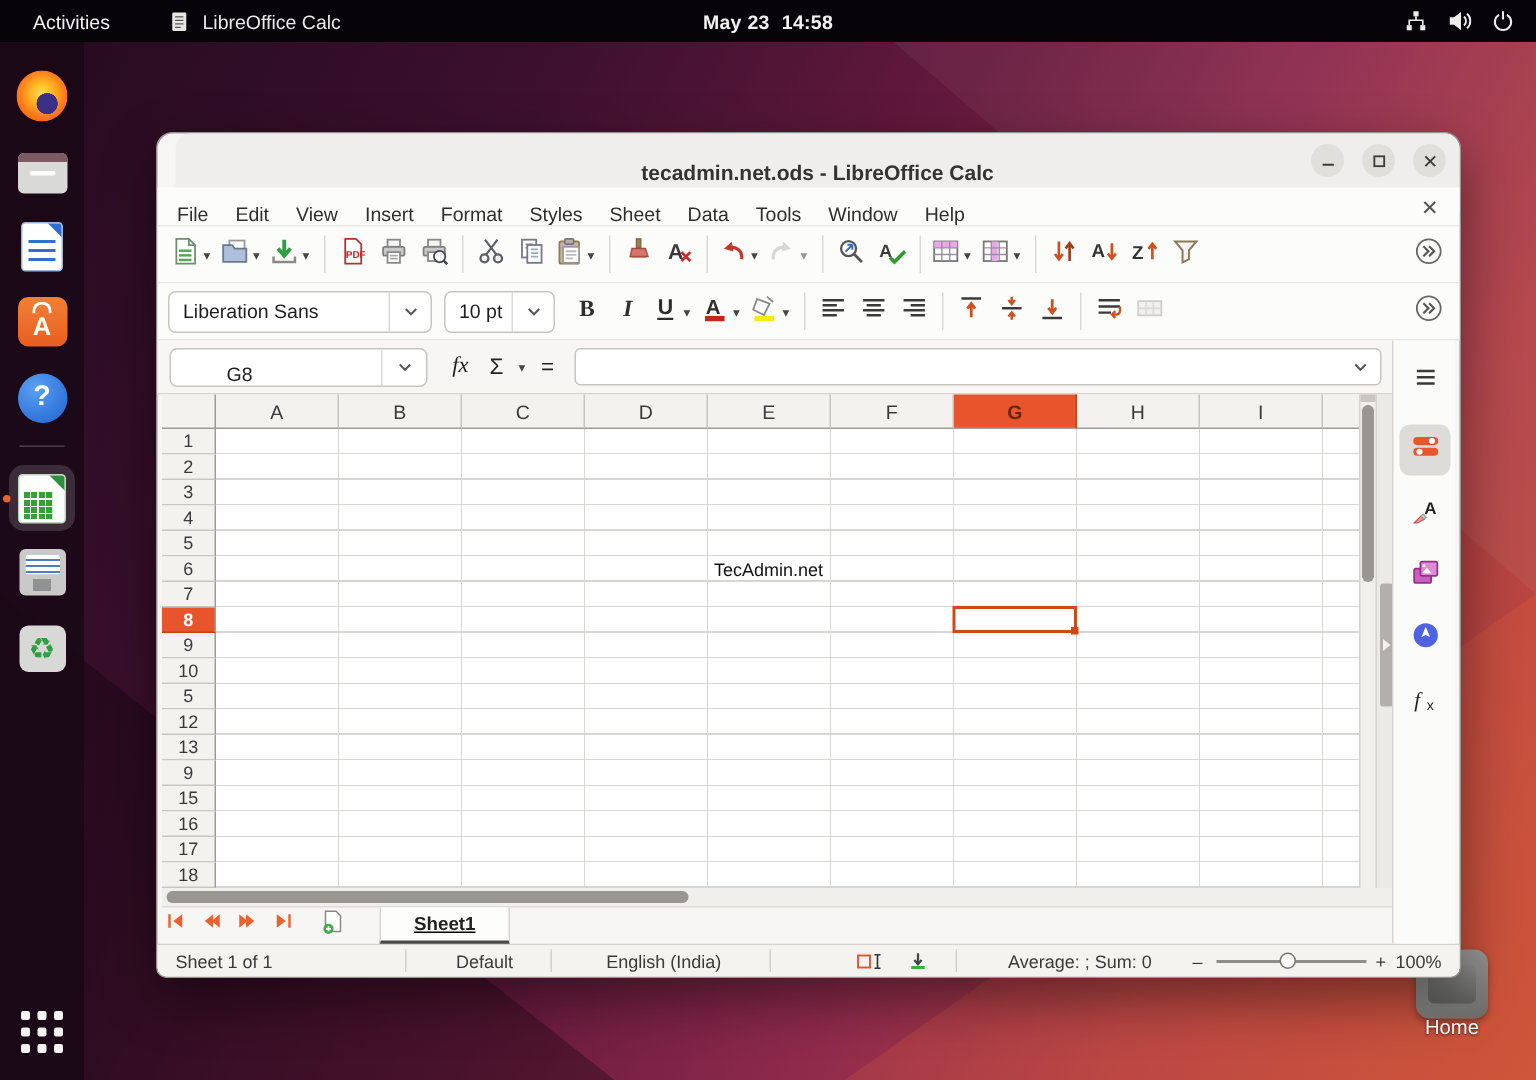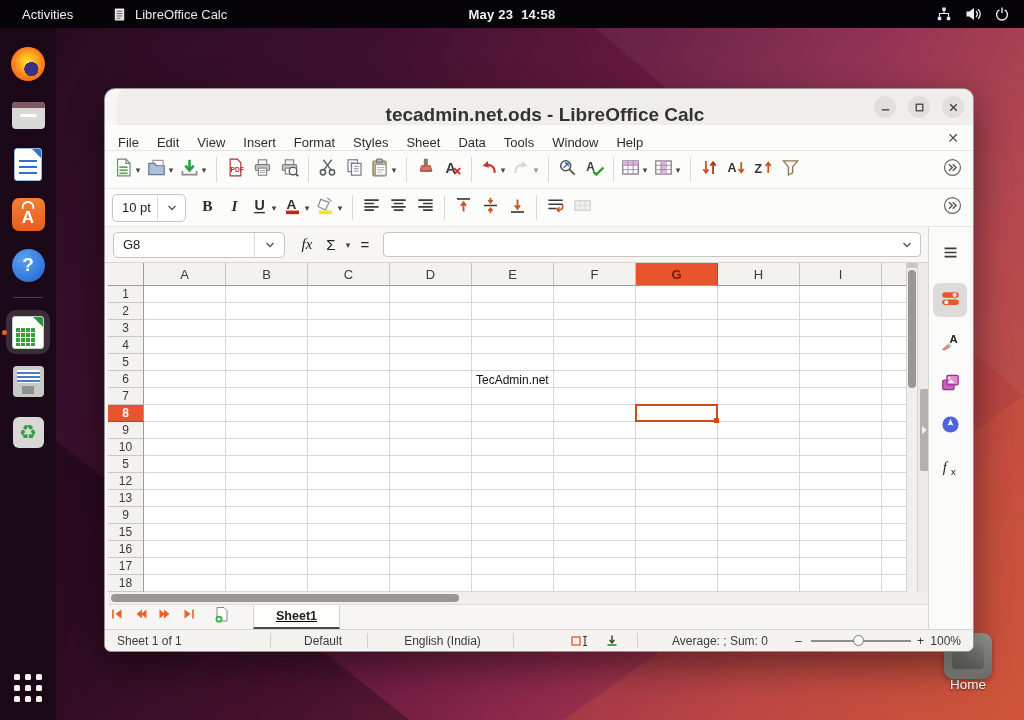--- a/index.html
+++ b/index.html
@@ -63,21 +63,21 @@
     background:linear-gradient(160deg,#a8a8a6,#6c6c6a); z-index:2; box-shadow:0 2px 5px rgba(0,0,0,.35); }
   .home-ic .inner { position:absolute; left:8px; top:10px; right:8px; bottom:10px; background:linear-gradient(#8f8f8d,#5f5f5d); border-radius:4px; }
   .home-lbl { position:absolute; left:934px; top:677px; width:68px; text-align:center; color:#fff; font-size:13.5px;
     text-shadow:0 1px 2px rgba(0,0,0,.7); z-index:2; }
 
   
   .win { position:absolute; left:104px; top:88px; width:870px; height:564px; background:#f7f6f4;
     border:1px solid #99948f; border-radius:11px 11px 7px 7px; box-shadow:0 14px 36px rgba(0,0,0,.45); z-index:5; }
   .titlebar { position:absolute; left:12px; top:0; right:0; height:52px; background:#f0eeec; border-bottom:1px solid #d8d5d1;
     border-radius:10px 10px 0 0; display:flex; align-items:center; justify-content:center;
-    font-weight:bold; font-size:19px; color:#333; }
+    font-weight:bold; font-size:14px; color:#333; }
   .win-btns { position:absolute; right:9px; top:7px; display:flex; gap:12px; }
   .win-btn { width:22px; height:22px; border-radius:50%; background:#e1dfdc; display:flex; align-items:center; justify-content:center; }
   .win-btn svg { width:15px; height:15px; }
 
   .menubar { position:absolute; left:0; top:36px; right:0; height:26px; background:#fcfcfb; border-bottom:1px solid #e7e5e2;
     display:flex; align-items:center; padding:0 4px; font-size:13px; color:#2e2e2e; }
   .menu-item { padding:3px 9px; border-radius:3px;margin-top:10px; }
   .menubar-close { margin-left:auto; padding:0 10px; color:#555; font-size:14px; }
 
   .toolbar { position:absolute; left:0; right:0; height:38px; background:#fcfcfb; border-bottom:1px solid #e7e5e2;
@@ -91,21 +91,21 @@
   .tb-spacer { flex:1; }
   .combo { height:28px; border:1px solid #c8c5c1; border-radius:5px; background:#fff; display:flex; align-items:stretch;
     font-size:13px; color:#1e1e1e; margin-right:8px; }
   .combo .val { padding:5px 9px 0 9px; flex:1; white-space:nowrap; overflow:hidden; }
   .combo .chev { width:28px; border-left:1px solid #dcdad6; display:flex; align-items:center; justify-content:center; }
   .combo .chev svg { width:12px; height:12px; }
 
   .formula-row { position:absolute; left:0; top:138px; width:826px; height:36px; background:#f7f6f4;
     display:flex; align-items:center; border-bottom:1px solid #d8d5d1; }
   .namebox { margin-left:8px; width:172px; height:26px; background:#fff; border:1px solid #c8c5c1; border-radius:5px;
-    display:flex; align-items:center; font-size:13px; color:#222; }
+    display:flex; align-items:flex-end; font-size:13px; color:#222;padding-left:28px; }
   .namebox .val { flex:1; padding-left:9px; }
   .namebox .chev { width:30px; align-self:stretch; border-left:1px solid #dcdad6; display:flex; align-items:center; justify-content:center; }
   .namebox .chev svg, .fml-chev svg { width:12px; height:12px; }
   .fml-btn { width:24px; height:26px; display:flex; align-items:center; justify-content:center; color:#222; }
   .fml-fx { font-family:"Liberation Serif", serif; font-style:italic; font-size:15px; margin-left:10px; }
   .fml-sum { font-size:15px; }
   .fml-eq { font-size:15px; }
   .fml-input { flex:1; height:25px; margin-left:6px; background:#fff; border:1px solid #c8c5c1; border-radius:4px;
     display:flex; align-items:center; justify-content:flex-end; }
   .fml-chev { width:26px; display:flex; align-items:center; justify-content:center; }
@@ -480,20 +480,28 @@
         </div>
         <div class="tb-spacer"></div>
         <div class="tbx">
           <span><svg viewBox="0 0 16 16">
               <circle cx="8" cy="8" r="6.7" fill="none" stroke="#666" stroke-width="1"></circle>
               <path d="M5 5.2L7.8 8 5 10.8M8.2 5.2L11 8l-2.8 2.8" fill="none" stroke="#555" stroke-width="1.2"></path>
             </svg></span>
         </div>
       </div>
     <div class="toolbar tb-fmt" id="tb-fmt">
+        <div class="combo" style="width:176px">
+          <span class="val">Liberation Sans</span>
+          <span class="chev">
+            <svg viewBox="0 0 12 12">
+              <path d="M2.5 4l3.5 3.5L9.5 4" fill="none" stroke="#555" stroke-width="1.3"></path>
+            </svg>
+          </span>
+        </div>
         <div class="combo" style="width:74px">
           <span class="val">10 pt</span>
           <span class="chev">
             <svg viewBox="0 0 12 12">
               <path d="M2.5 4l3.5 3.5L9.5 4" fill="none" stroke="#555" stroke-width="1.3"></path>
             </svg>
           </span>
         </div>
         <div class="tbx">
           <span><svg viewBox="0 0 16 16">

